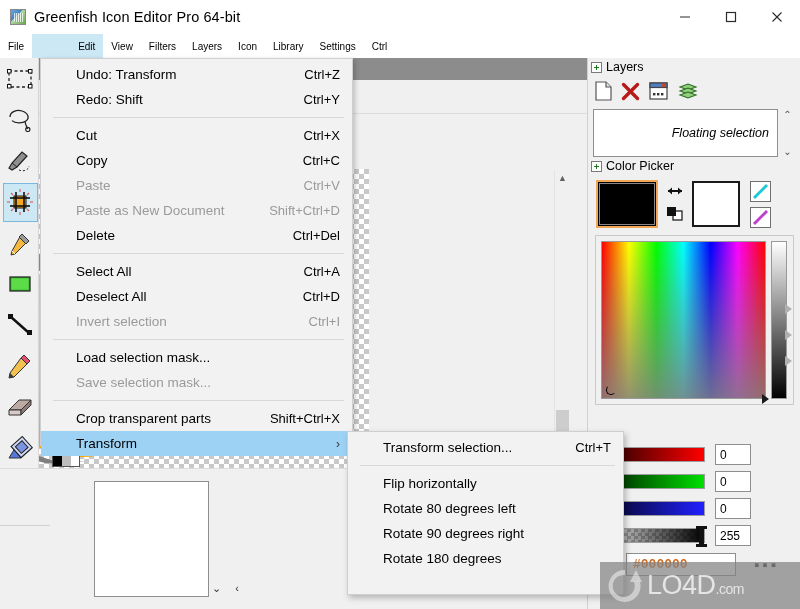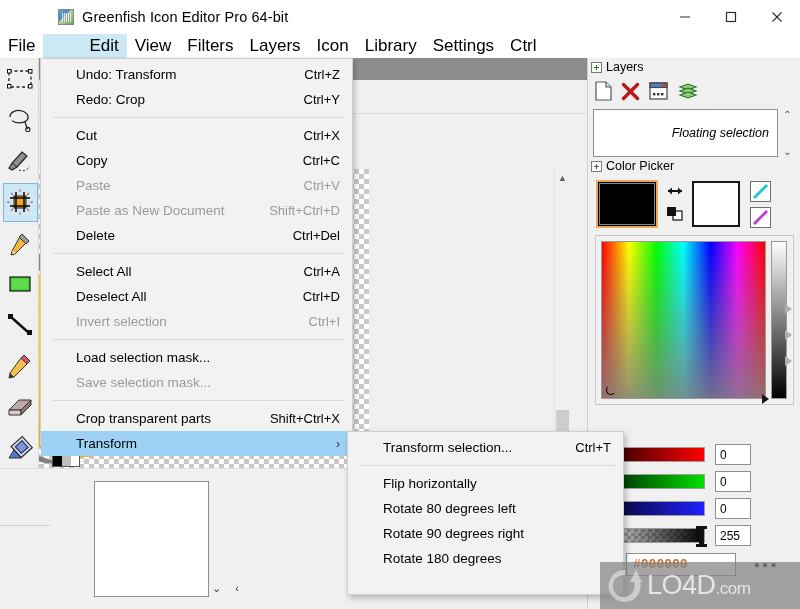--- a/index.html
+++ b/index.html
@@ -7,21 +7,21 @@
     width: 800px; height: 609px;
     font-family: "Liberation Sans", sans-serif;
     background: #ffffff;
     overflow: hidden;
   }
   #app { position: relative; width: 800px; height: 609px; background: #f0f0f0; }
 
   
   #titlebar {
     position: absolute; left: 0; top: 0; width: 800px; height: 34px;
-    background: #ffffff; display: flex; align-items: center; padding-left: 48px;
+    background: #ffffff; display: flex; align-items: center;
   }
   #app-icon {
     width: 16px; height: 16px; margin-left: 10px; margin-right: 8px;
     background:
       linear-gradient(135deg,#6fa8dc 0%,#3d85c6 40%,#b6d7a8 41%,#6aa84f 100%);
     border: 1px solid #888; position: relative; flex: none;
   }
   #app-icon::after {
     content: ""; position: absolute; left: 3px; top: 3px; width: 9px; height: 9px;
     background: repeating-linear-gradient(90deg,#fff 0 1px,#999 1px 2px);
@@ -34,21 +34,21 @@
     width: 46px; height: 34px; display: flex; align-items: center;
     justify-content: center; color: #2b2b2b; font-size: 13px;
   }
   .wbtn svg { display: block; }
   #winbtns { position: absolute; right: 0; top: 0; display: flex; }
 
   
   #menubar {
     position: absolute; left: 0; top: 34px; width: 800px; height: 24px;
     background: #ffffff; display: flex; align-items: stretch;
-    font-size: 17px; color: #000;
+    font-size: 10px; color: #000;
   }
   .menu-item {
     padding: 0 8px; display: flex; align-items: center; white-space: nowrap;
   }
   .menu-item.active { background: #cce8f4; padding-left: 46px; }
 
   
   #toolpalette {
     position: absolute; left: 0; top: 58px; width: 39px; height: 410px;
     background: #f0f0f0; border-right: 1px solid #dcdcdc;
@@ -276,21 +276,21 @@
     display: flex; align-items: center; overflow: hidden;
   }
   #wm-logo {
     width: 40px; height: 40px; margin-left: 5px; flex: none; position: relative;
     opacity: .55;
   }
   #wm-text {
     color: rgba(255,255,255,.72); font-size: 27px; letter-spacing: -.5px;
     margin-left: 2px; white-space: nowrap;
   }
-  #wm-text .com { font-size: 17px; }
+  #wm-text .com { font-size: 14px; }
 </style>
 </head>
 <body>
 
 <div id="app">
 
   <div id="titlebar">
     <div id="app-icon"></div>
     <span id="title-text">Greenfish Icon Editor Pro 64-bit</span>
     <div id="winbtns">
@@ -683,21 +683,21 @@
       </div>
     </div>
   </div>
 
   <div id="edit-menu">
       <div class="mi">
         <span>Undo: Transform</span>
         <span class="accel">Ctrl+Z</span>
       </div>
       <div class="mi">
-        <span>Redo: Crop</span>
+        <span>Redo: Shift</span>
         <span class="accel">Ctrl+Y</span>
       </div>
       <div class="msep"></div>
       <div class="mi">
         <span>Cut</span>
         <span class="accel">Ctrl+X</span>
       </div>
       <div class="mi">
         <span>Copy</span>
         <span class="accel">Ctrl+C</span>

